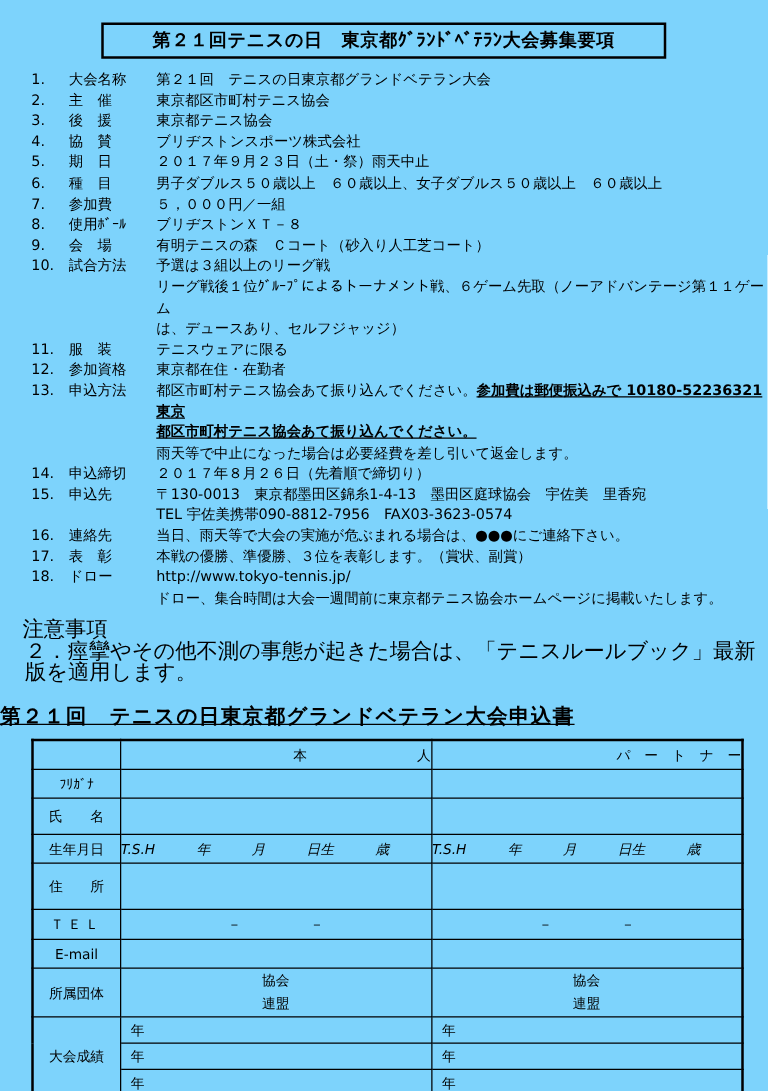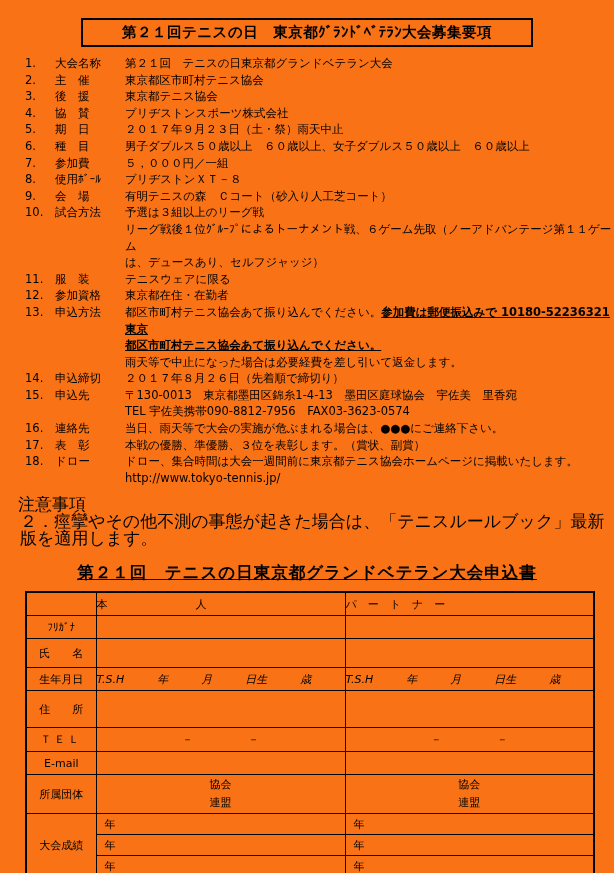--- a/index.html
+++ b/index.html
@@ -1,51 +1,51 @@
 <!DOCTYPE html>
 <html><head>
 <meta charset="utf-8">
 <style>
   html,body { margin:0; padding:0; background:#fff; }
   .page {
     position:relative; width:614px; height:873px; margin:0 auto;
-    background:#f97316; color:#000; overflow:hidden;
+    background:#7dd3fc; color:#000; overflow:hidden;
     font-family:"DejaVu Sans", sans-serif;
   }
   .title-box {
     margin:18px auto 0 auto; width:452px;
     border:2px solid #000; box-sizing:border-box;
     text-align:center; font-weight:bold; font-size:14.5px;
     padding:3px 0; letter-spacing:0.5px;
   }
   .list { margin:8px 0 0 25px; font-size:11.5px; }
   .item { display:flex; }
   .item .num { width:30px; flex-shrink:0; line-height:16.6px; }
   .item .label { width:70px; flex-shrink:0; line-height:16.6px; }
   .item .val { flex:1; }
   .item .line { line-height:16.6px; }
   .ul { font-weight:bold; text-decoration:underline; }
   .notes { margin:10px 0 0 18px; font-size:17px; line-height:17px; }
   .notes .n-line { margin-left:2px; }
   .form-title {
-    margin-top:15px; text-align:center;
+    margin-top:15px; text-align:left;
     font-size:16.5px; font-weight:bold; text-decoration:underline;
     letter-spacing:1px;
   }
   table.app {
     border-collapse:collapse; table-layout:fixed;
     margin:7px 0 0 25px; width:568px;
     border:2px solid #000;
   }
   table.app td {
     border:1px solid #000; padding:0; font-size:11px;
     overflow:hidden; vertical-align:middle;
   }
   td.lbl { text-align:center; }
-  .r-head td    { height:22px; text-align:left; font-size:12px; }
+  .r-head td    { height:22px; text-align:right; font-size:12px; }
   .r-furigana td{ height:22px; border-bottom:1px dashed #000; }
   .r-name td    { height:28px; }
   .r-birth td   { height:22px; }
   .r-addr td    { height:36px; }
   .r-tel td     { height:23px; }
   .r-email td   { height:22px; }
   .r-org td     { height:38px; }
   .r-year td    { height:20px; }
   .r-year.dash td.yc { border-top:1px dashed #000; }
   .pre { white-space:pre; }
@@ -184,22 +184,22 @@
         <span class="num">17.</span>
         <span class="label">表　彰</span>
         <div class="val">
           <div class="line"><span>本戦の優勝、準優勝、３位を表彰します。（賞状、副賞）</span></div>
         </div>
       </div>
       <div class="item">
         <span class="num">18.</span>
         <span class="label">ドロー</span>
         <div class="val">
+          <div class="line"><span>http://www.tokyo-tennis.jp/</span></div>
           <div class="line"><span>ドロー、集合時間は大会一週間前に東京都テニス協会ホームページに掲載いたします。</span></div>
-          <div class="line"><span>http://www.tokyo-tennis.jp/</span></div>
         </div>
       </div>
     </div>
 
   <div class="notes">
     <div>注意事項</div>
     <div class="n-line">２．痙攣やその他不測の事態が起きた場合は、「テニスルールブック」最新版を適用します。</div>
   </div>
 
   <div class="form-title">第２１回　テニスの日東京都グランドベテラン大会申込書</div>

